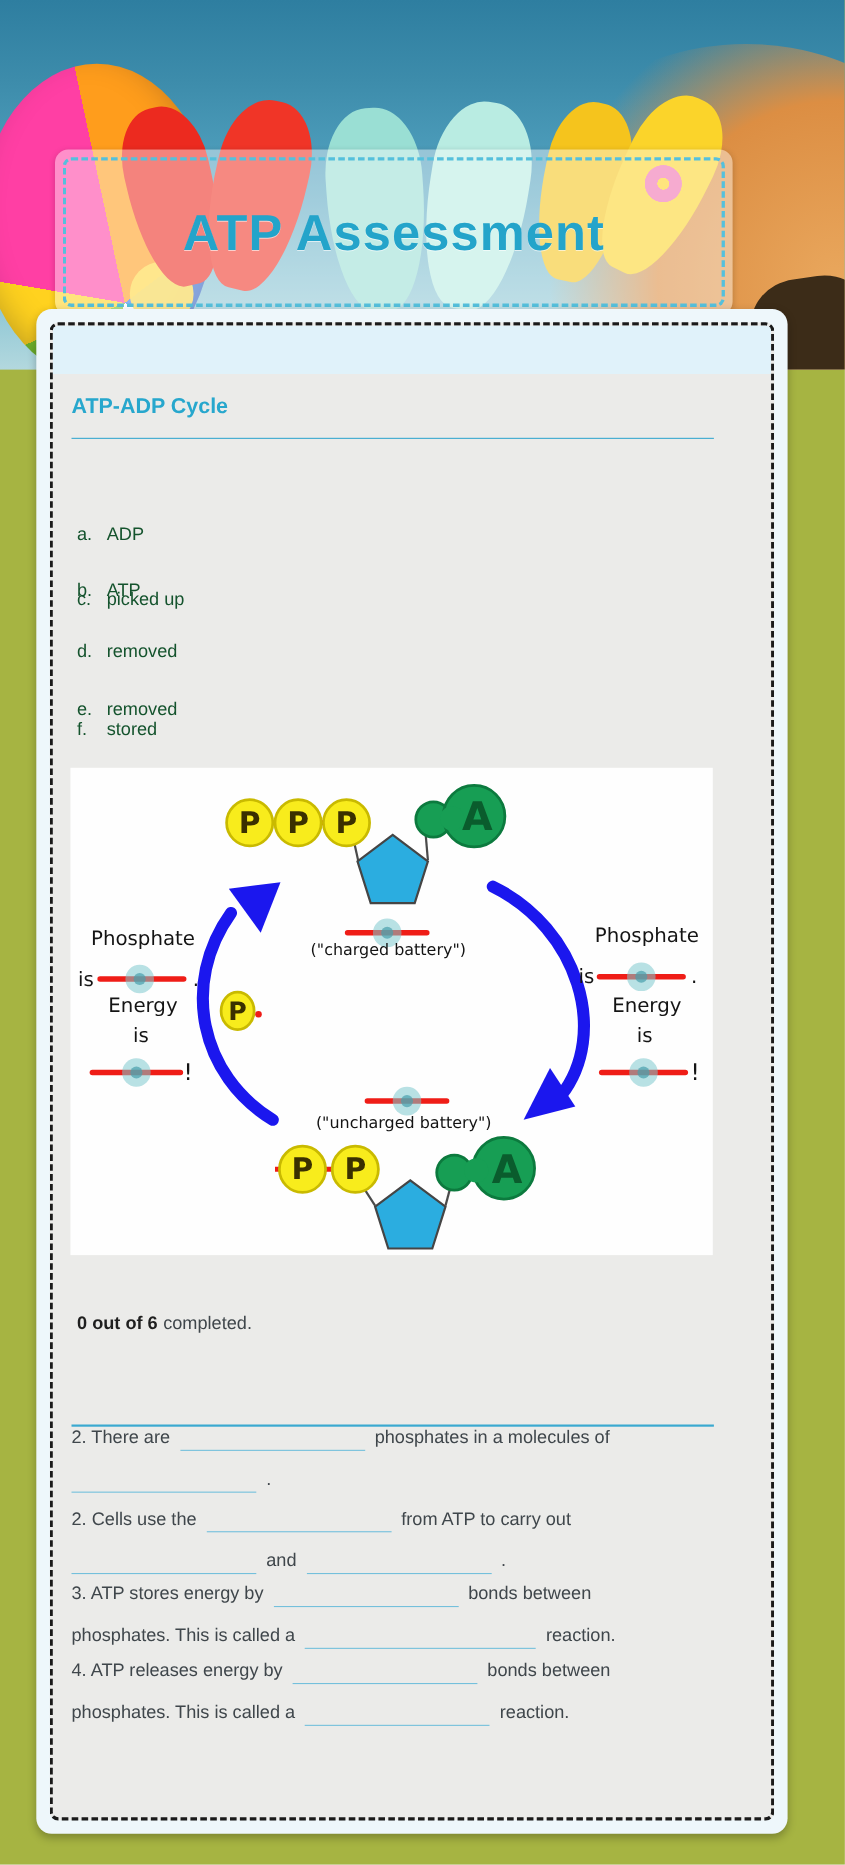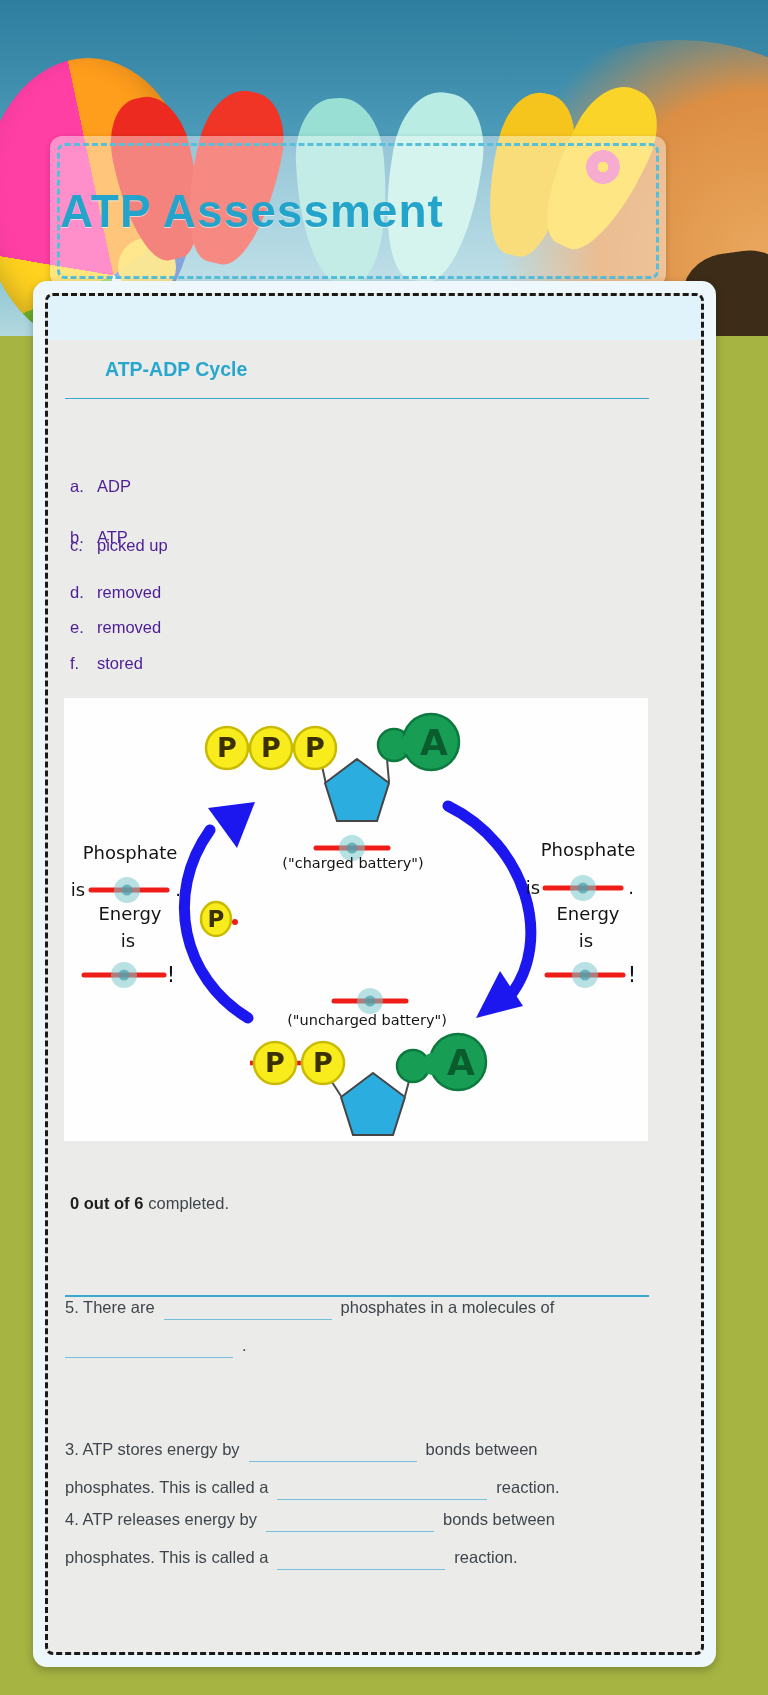--- a/index.html
+++ b/index.html
@@ -38,46 +38,46 @@
     background:#3c2c18;transform:rotate(-8deg);}
 
   
   .title-card{
     position:absolute;left:50px;top:136px;width:616px;height:150px;z-index:3;
     background:rgba(255,255,255,.42);border-radius:12px;padding:7px;box-sizing:border-box;
     box-shadow:0 2px 6px rgba(0,0,0,.18);
   }
   .title-card-inner{
     width:100%;height:100%;box-sizing:border-box;border:3px dashed #55c0dc;border-radius:8px;
-    display:flex;align-items:center;justify-content:flex-start;
+    display:flex;align-items:center;justify-content:center;
   }
   .page-title{
     font-size:46px;font-weight:bold;color:#24a4ca;letter-spacing:1px;
     text-shadow:0 1px 0 rgba(255,255,255,.6);
   }
 
   
   .main-card{
     position:absolute;left:33px;top:281px;width:683px;height:1386px;z-index:5;
     background:#eef7fb;border-radius:14px;box-shadow:0 3px 8px rgba(0,0,0,.25);
   }
   .main-inner{
     position:absolute;left:12px;top:12px;right:12px;bottom:12px;
     border:3px dashed #1a1a1a;border-radius:8px;overflow:hidden;background:#ebebe9;
   }
   .band-top{position:absolute;left:0;top:0;right:0;height:44px;background:#e0f2fa;}
 
   .h-teal{position:absolute;color:#27a7cd;font-weight:bold;}
-  .h1{left:17px;top:62px;font-size:19.5px;margin-left:40px;}
+  .h1{left:17px;top:62px;font-size:19.5px;}
   .rule1{position:absolute;left:17px;top:102px;width:584px;height:0;border-top:1.5px solid #3aa9d0;}
   .h2{left:17px;top:956px;font-size:17.5px;width:590px;}
   .rule2{position:absolute;left:17px;top:999px;width:584px;height:0;border-top:2px solid #3aa9d0;}
 
   .para{position:absolute;left:17px;top:112px;width:588px;font-size:16.3px;line-height:24.5px;color:#3f464b;}
-  .opt{position:absolute;left:22px;font-size:16.5px;color:#4c1d95;}
+  .opt{position:absolute;left:22px;font-size:16.5px;color:#14532d;}
   .opt-letter{display:inline-block;width:27px;}
   .progress{position:absolute;left:22px;top:852px;font-size:16.5px;color:#3f464b;margin-top:46px;}
   .progress b{color:#1f1f1f;margin-right:5px;}
 
   
   .img-block{position:absolute;left:16px;top:402px;width:584px;height:443px;background:#fefefe;}
 
   
   .q{position:absolute;left:17px;width:600px;font-size:16.5px;line-height:38px;color:#3f464b;white-space:nowrap;}
   .blank{
@@ -142,21 +142,21 @@
   </div>
   <div class="opt" style="top:232px">
     <span class="opt-letter">b.</span><span>ATP</span>
   </div>
   <div class="opt" style="top:240px">
     <span class="opt-letter">c.</span><span>picked up</span>
   </div>
   <div class="opt" style="top:287px">
     <span class="opt-letter">d.</span><span>removed</span>
   </div>
-  <div class="opt" style="top:322px">
+  <div class="opt" style="top:340px">
     <span class="opt-letter">e.</span><span>removed</span>
   </div>
   <div class="opt" style="top:358px">
     <span class="opt-letter">f.</span><span>stored</span>
   </div>
 
   <div class="img-block">
     <svg width="584" height="443" viewBox="0 0 584 443">
 
       <path class="arrow" d="M 184 320 C 118 280, 100 196, 146 132"></path>
@@ -246,24 +246,28 @@
     </svg>
   </div>
 
   <div class="progress">
     <b>0 out of 6</b><span>completed.</span>
   </div>
 
   <div class="rule2"></div>
 
   <div class="q q1">
-    <span>5. There are</span><span class="blank w-std"></span><span>phosphates in a molecules of</span><br>
+    <span>2. There are</span><span class="blank w-std"></span><span>phosphates in a molecules of</span><br>
     <span class="blank w-std" style="margin-left:0"></span><span>.</span>
   </div>
 
+  <div class="q q2">
+    <span>2. Cells use the</span><span class="blank w-std"></span><span>from ATP to carry out</span><br>
+    <span class="blank w-std" style="margin-left:0"></span><span>and</span><span class="blank w-std"></span><span>.</span>
+  </div>
 
   <div class="q q3">
     <span>3. ATP stores energy by</span><span class="blank w-std"></span><span>bonds between</span><br>
     <span>phosphates. This is called a</span><span class="blank w-lg"></span><span>reaction.</span>
   </div>
 
   <div class="q q4">
     <span>4. ATP releases energy by</span><span class="blank w-std"></span><span>bonds between</span><br>
     <span>phosphates. This is called a</span><span class="blank w-std"></span><span>reaction.</span>
   </div>

